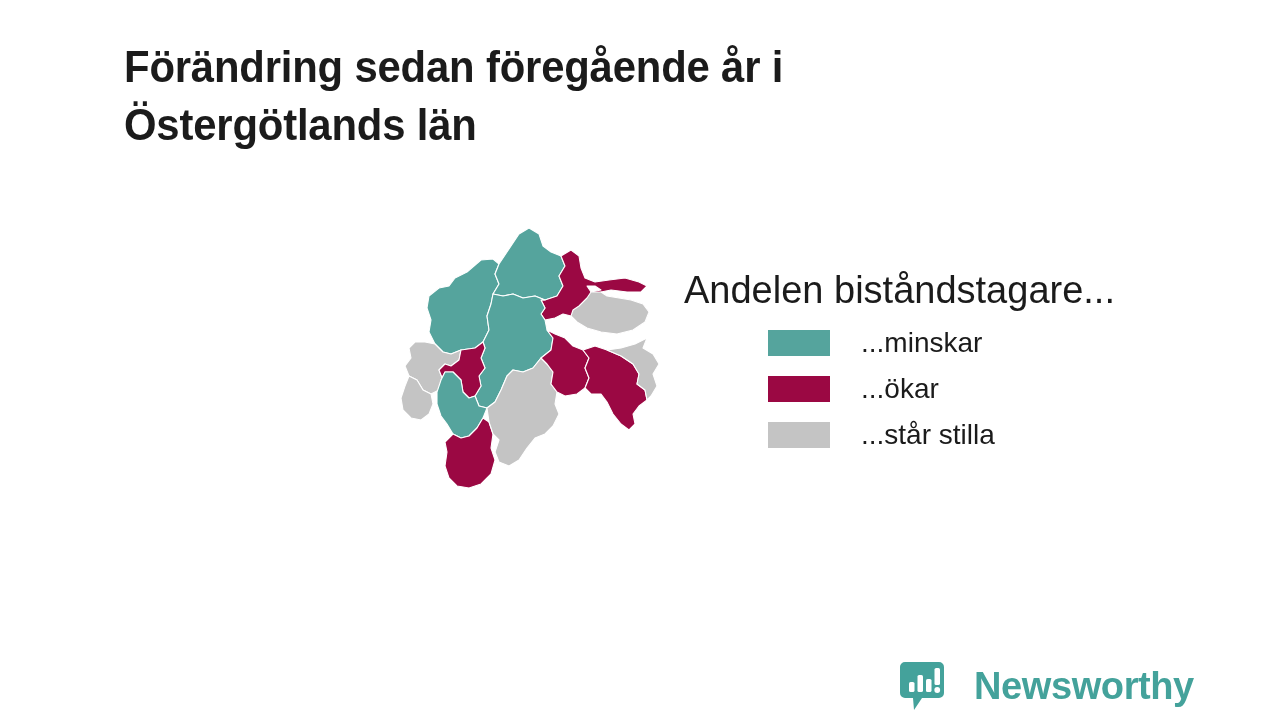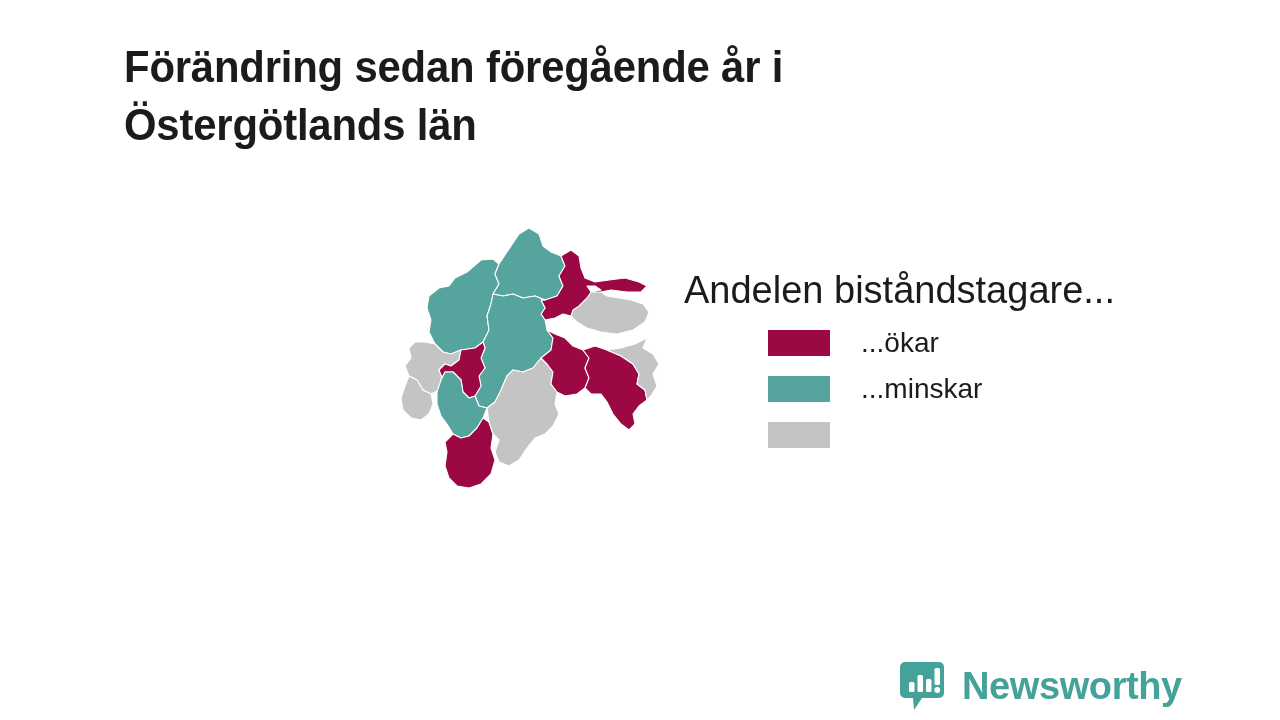--- a/index.html
+++ b/index.html
@@ -100,21 +100,21 @@
   }
   #brand-mark {
     width: 48px;
     height: 52px;
     display: block;
   }
   #brand-name {
     font-size: 38px;
     font-weight: 700;
     color: #44a29b;
-    margin-left: 16px;
+    margin-left: 28px;
     line-height: 1;
     letter-spacing: -0.4px;
   }
 </style>
 </head>
 <body>
 
 <h1 id="page-title">Förändring sedan föregående år i
 Östergötlands län</h1>
 
@@ -184,31 +184,32 @@
              L252,126 L256,116 L250,110 L254,100 L248,92 L236,88
              L224,86 L212,84 L206,80 L196,80 L192,86 L184,94 L178,98 Z"></path>
 
   </svg>
 </div>
 
 <div id="map-legend">
   <div id="legend-title">Andelen biståndstagare...</div>
 
   <div class="legend-item">
+    <span class="legend-swatch" style="background-color: rgb(85, 164, 157);"></span>
+    <span class="legend-label">...minskar</span>
+  </div>
+
+  <div class="legend-item">
     <span class="legend-swatch" style="background-color: rgb(155, 8, 67);"></span>
     <span class="legend-label">...ökar</span>
   </div>
 
   <div class="legend-item">
-    <span class="legend-swatch" style="background-color: rgb(85, 164, 157);"></span>
-    <span class="legend-label">...minskar</span>
-  </div>
-
-  <div class="legend-item">
     <span class="legend-swatch" style="background-color: rgb(196, 196, 196);"></span>
+    <span class="legend-label">...står stilla</span>
   </div>
 </div>
 
 <div id="brand">
   <svg id="brand-mark" viewBox="0 0 48 52" xmlns="http://www.w3.org/2000/svg">
     <path d="M7,2 H41 A5,5 0 0 1 46,7 V33 A5,5 0 0 1 41,38 H24 L16,50 L15,38 H7
              A5,5 0 0 1 2,33 V7 A5,5 0 0 1 7,2 Z" fill="#44a29b"></path>
     <rect x="11" y="22" width="5.5" height="10" rx="1.6" fill="#ffffff"></rect>
     <rect x="19.5" y="15" width="5.5" height="17" rx="1.6" fill="#ffffff"></rect>
     <rect x="28" y="19" width="5.5" height="13" rx="1.6" fill="#ffffff"></rect>

